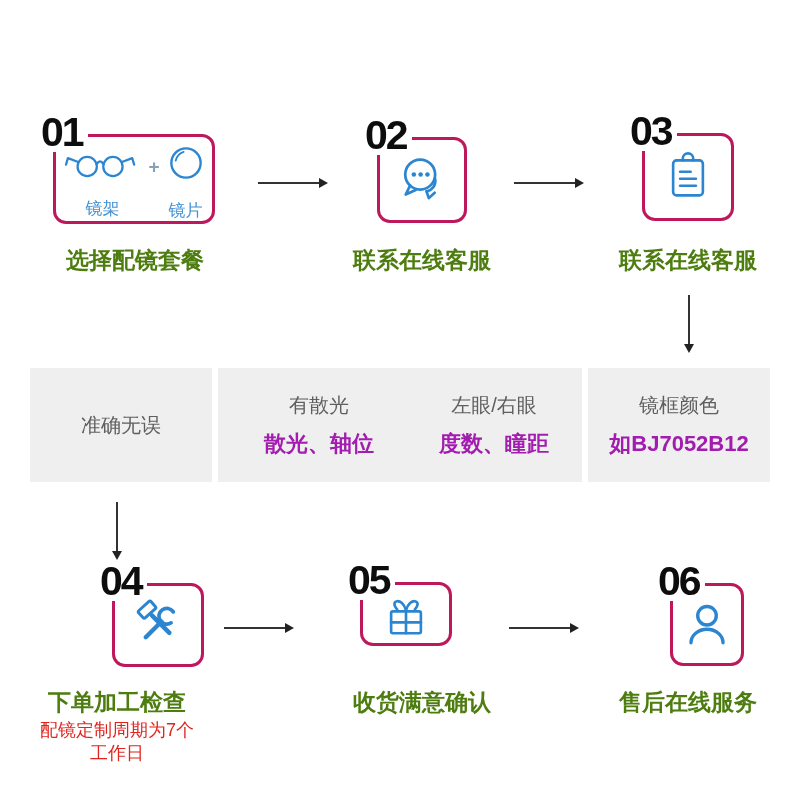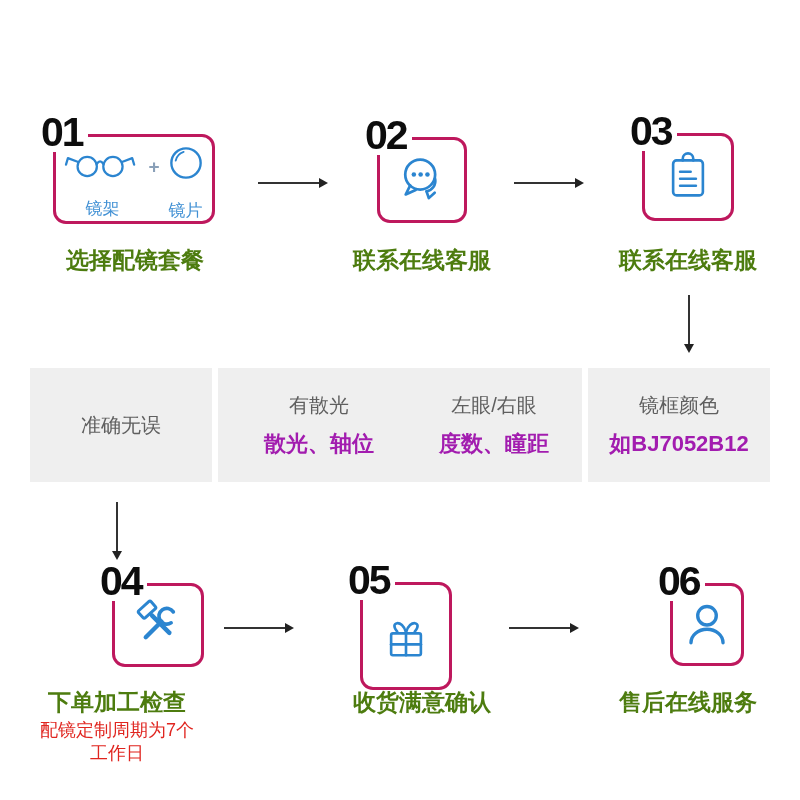--- a/index.html
+++ b/index.html
@@ -146,21 +146,21 @@
         <path d="M49.5 17 A9 9 0 1 0 47 29.5" stroke-width="4.2"></path>
       </g>
     </svg>
   </div>
   <div class="caption" style="left:7px;top:687px;">下单加工检查</div>
   <div class="note" style="left:7px;top:719px;">配镜定制周期为7个
 工作日</div>
 
   <div class="arrow-h" style="left:224px;top:627px;width:62px;"></div>
 
-  <div class="stepbox" style="left:360px;top:582px;width:92px;height:108px;">
+  <div class="stepbox" style="left:360px;top:582px;width:92px;height:64px;">
     <span class="stepnum">05</span>
     <svg width="56" height="56" viewBox="0 0 64 64">
       <g fill="none" stroke="#2b85d0" stroke-width="3" stroke-linecap="round" stroke-linejoin="round">
         <rect x="15" y="29" width="34" height="25" rx="2"></rect>
         <path d="M32 29 V54"></path>
         <path d="M15 41.5 H49"></path>
         <path d="M32 28 C 28 12, 12 16, 22 27"></path>
         <path d="M32 28 C 36 12, 52 16, 42 27"></path>
       </g>
     </svg>

